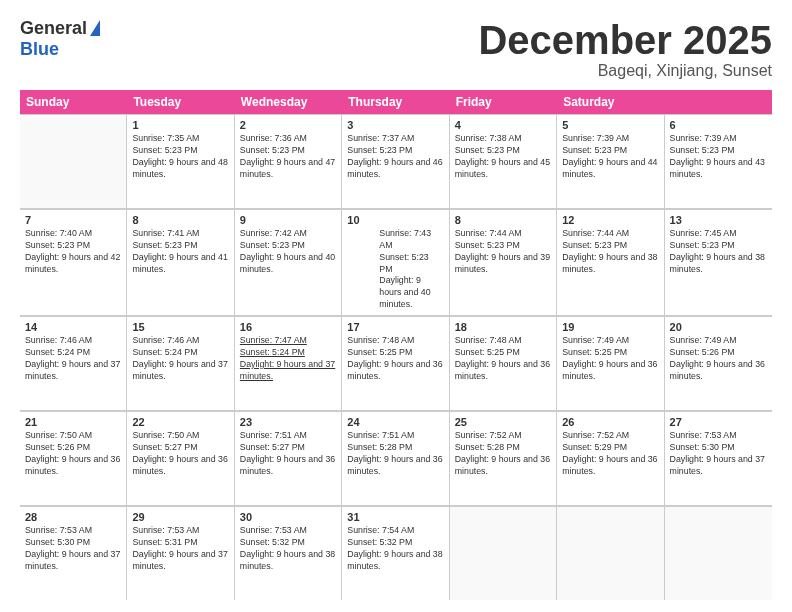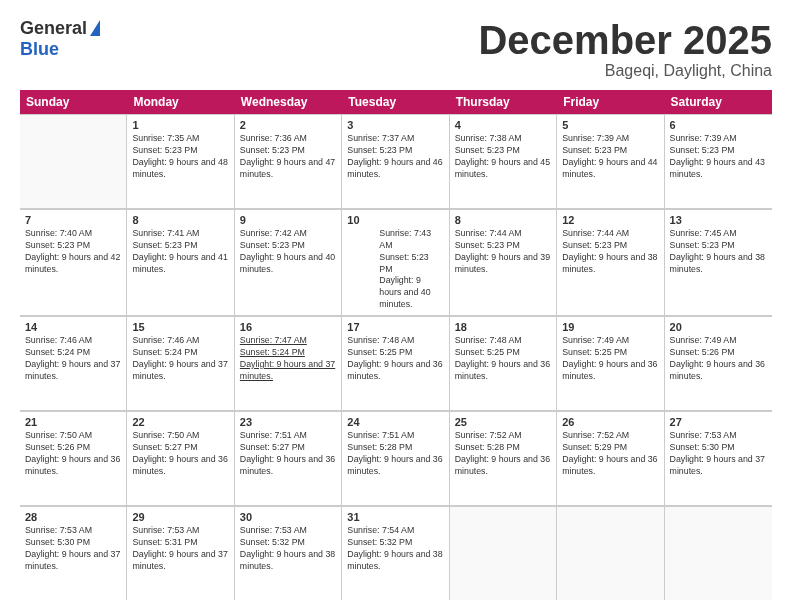--- a/index.html
+++ b/index.html
@@ -64,21 +64,21 @@
       color: #555;
     }
     .calendar {
       flex: 1;
       display: flex;
       flex-direction: column;
     }
     .cal-header {
       display: grid;
       grid-template-columns: repeat(7, 1fr);
-      background: #be185d;
+      background: #ec4899;
     }
     .cal-header-cell {
       color: #fff;
       font-size: 12px;
       font-weight: bold;
       padding: 5px 6px;
       text-align: left;
     }
     .cal-body {
       display: flex;
@@ -131,30 +131,29 @@
   <div class="header">
     <div class="logo">
       <div class="logo-text">
         <span class="logo-general">General</span>
         <div class="logo-triangle"></div>
       </div>
       <span class="logo-blue">Blue</span>
     </div>
     <div class="title-section">
       <div class="main-title">December 2025</div>
-      <div class="subtitle">Bageqi, Daylight, China</div>
+      <div class="subtitle">Bageqi, Xinjiang, Sunset</div>
     </div>
   </div>
 
   <div class="calendar">
     <div class="cal-header">
     <div class="cal-header-cell">Sunday</div>
-        <div class="cal-header-cell">Monday</div>
+        <div class="cal-header-cell">Tuesday</div>
         <div class="cal-header-cell">Wednesday</div>
-        <div class="cal-header-cell">Tuesday</div>
         <div class="cal-header-cell">Thursday</div>
         <div class="cal-header-cell">Friday</div>
         <div class="cal-header-cell">Saturday</div>
       </div>
     <div class="cal-body">
     <div class="cal-row row-border-top">
           <div class="cal-cell empty"></div>
           <div class="cal-cell">
             <div class="day-num">1</div>
             <div class="cell-info" style="white-space: pre-line;">Sunrise: 7:35 AM

